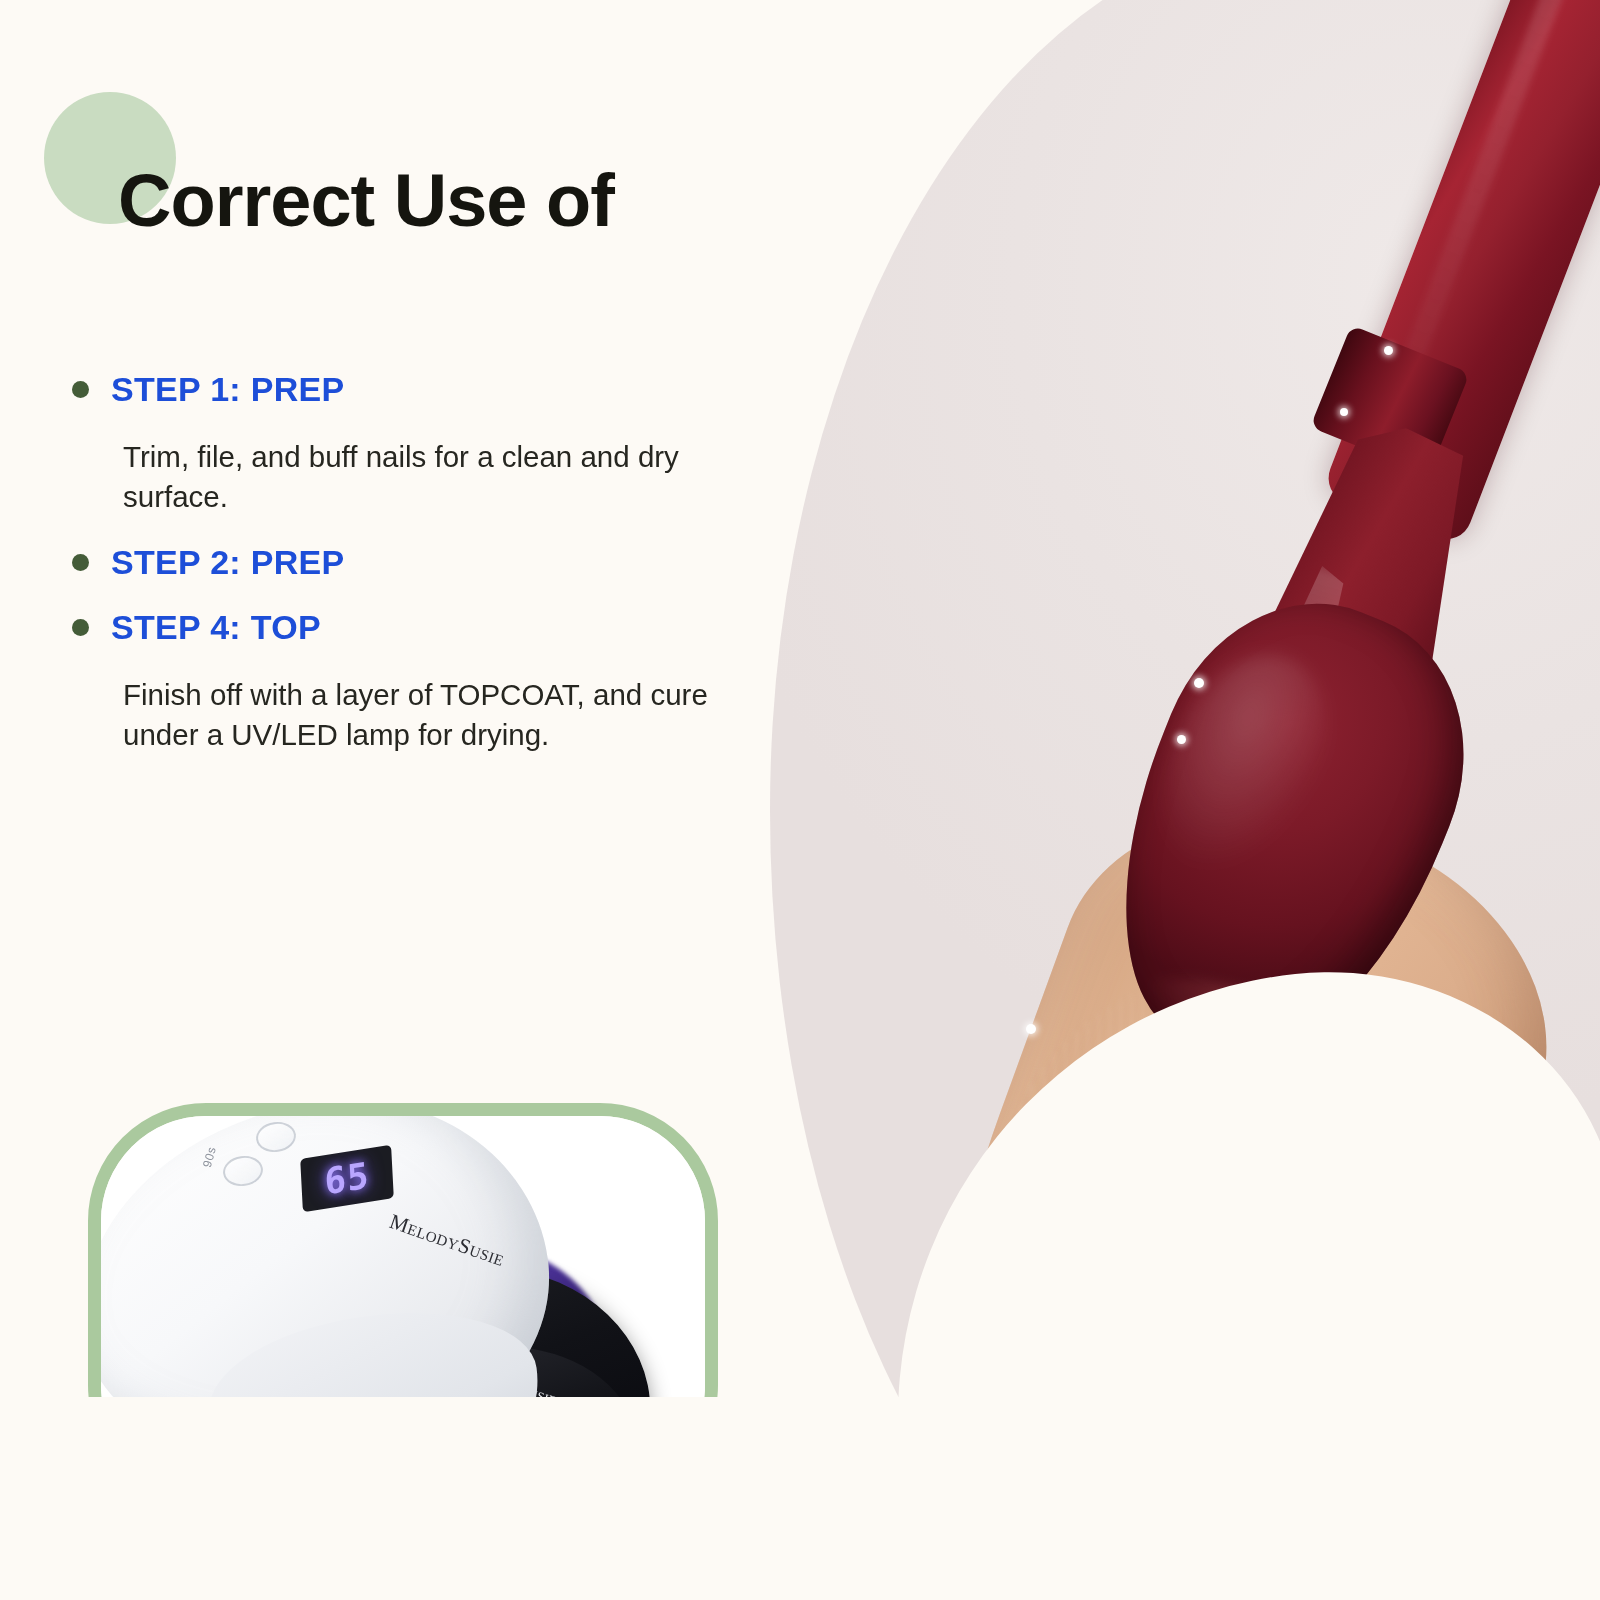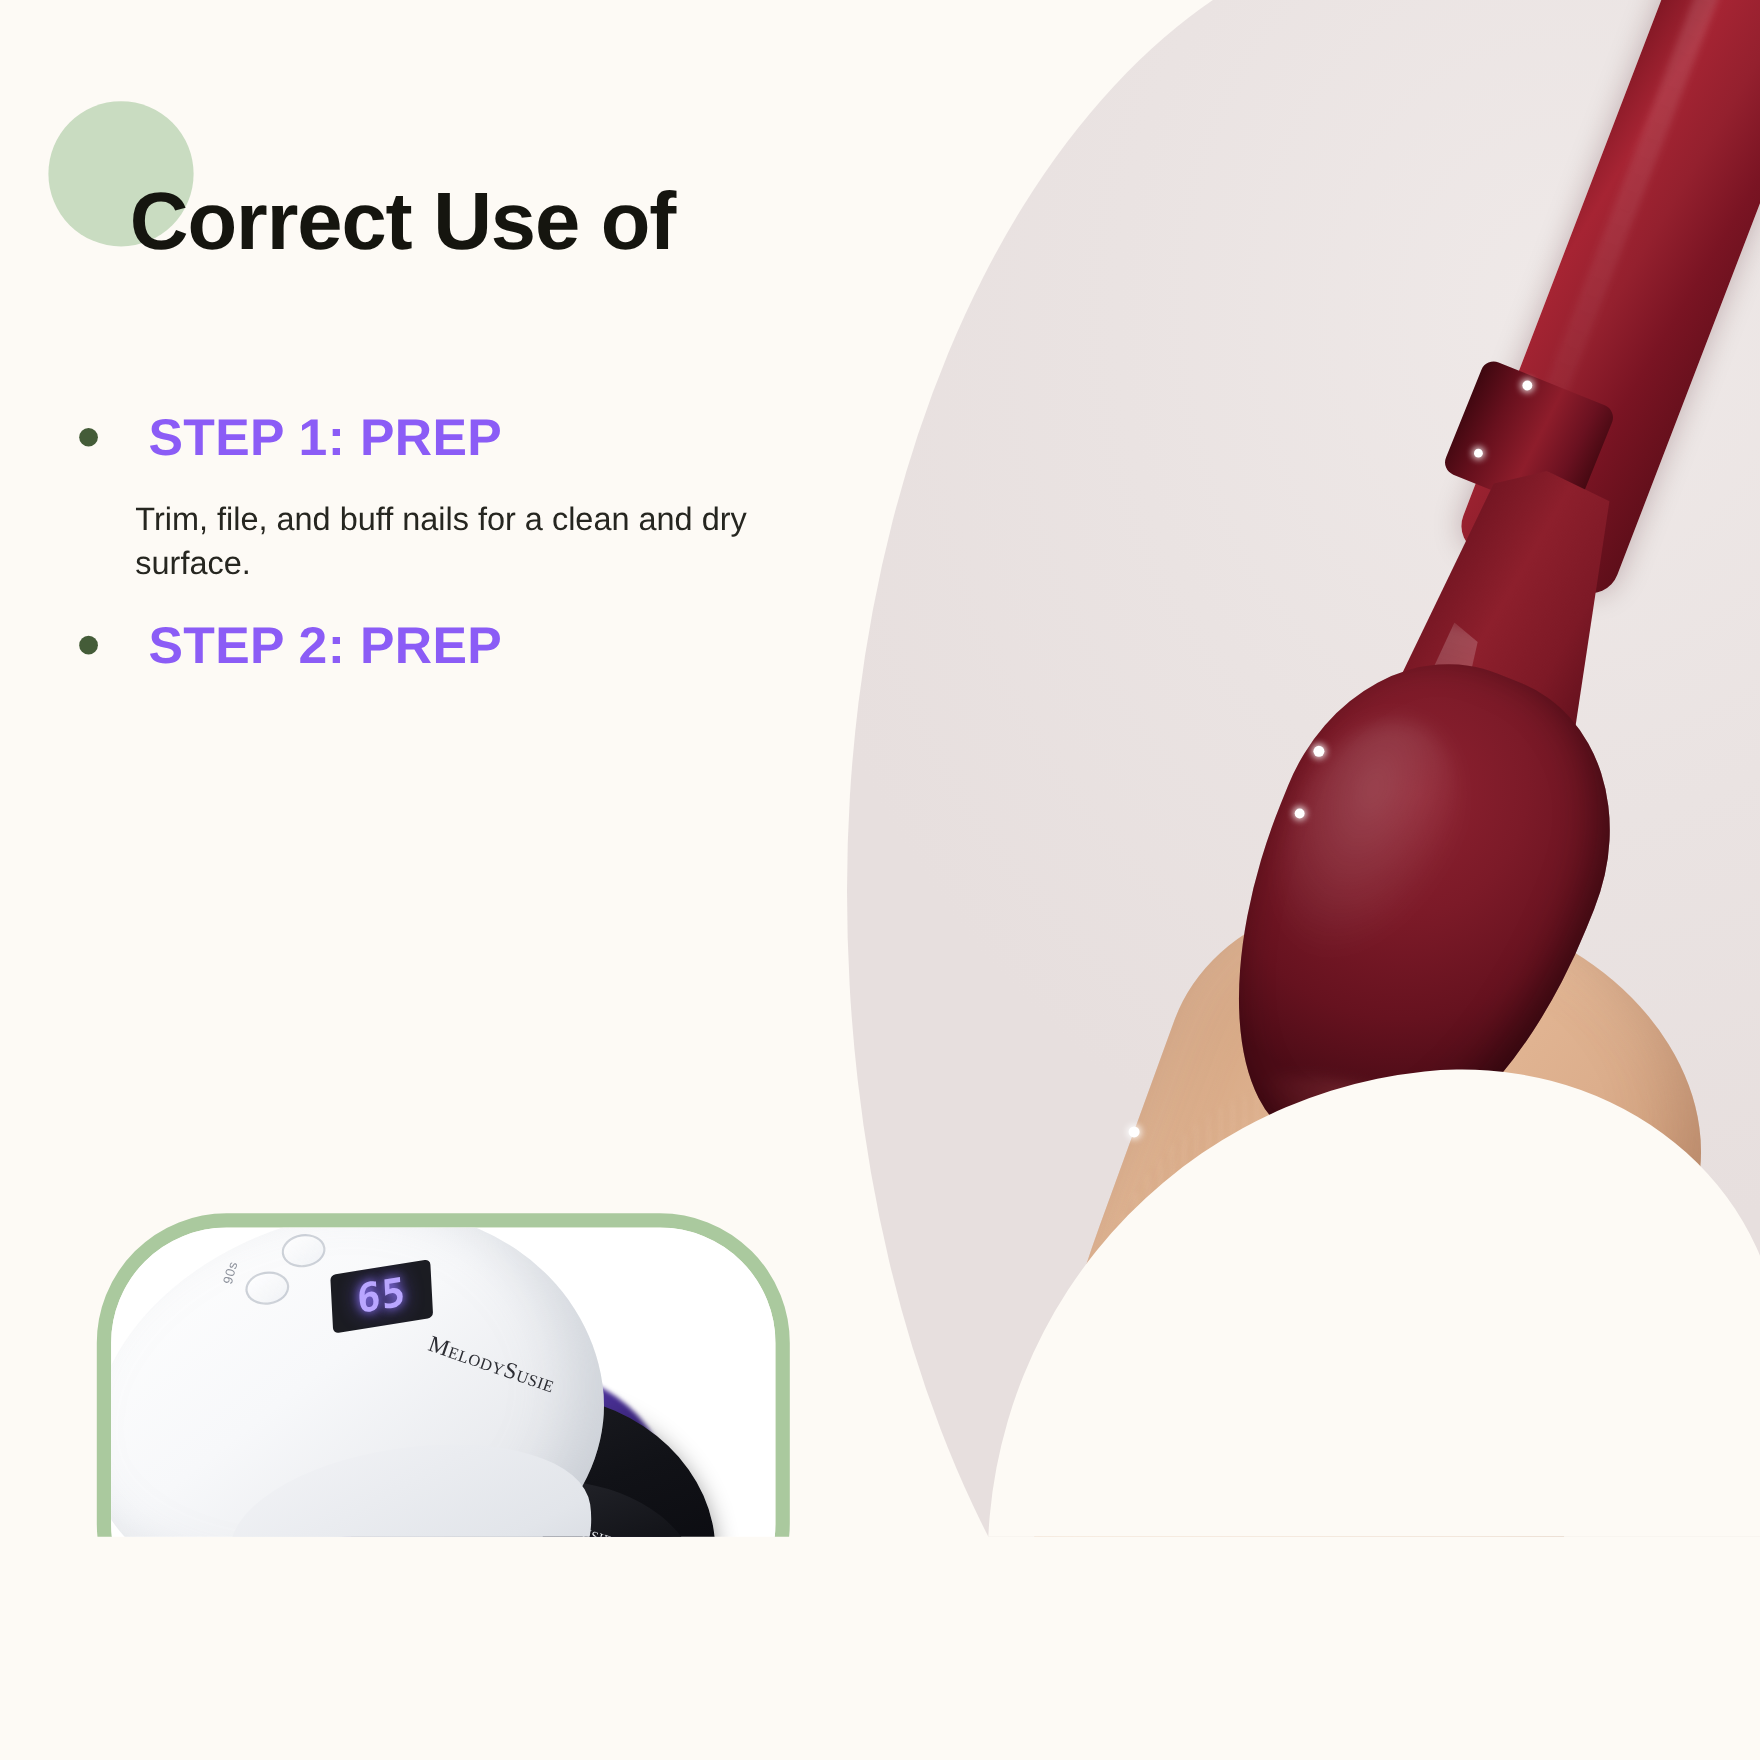--- a/index.html
+++ b/index.html
@@ -231,26 +231,25 @@
     gap: 22px;
   }
   .bullet {
     width: 17px;
     height: 17px;
     border-radius: 50%;
     background: #445c38;
     flex: 0 0 auto;
   }
   .step-title {
-    font-size: 47px;
+    font-size: 34px;
     font-weight: 700;
-    color: #8b5cf6;
+    color: #1d4ed8;
     letter-spacing: 0.3px;
     white-space: nowrap;
-    margin-left: 24px;
   }
   .step-body {
     margin-left: 51px;
     margin-top: 28px;
     font-size: 29.5px;
     line-height: 1.36;
     color: #262620;
     font-weight: 400;
   }
 
@@ -457,20 +456,27 @@
     <div class="step">
       <div class="step-head">
         <span class="bullet"></span>
         <span class="step-title">STEP 2: PREP</span>
       </div>
     </div>
 
     <div class="step">
     </div>
 
+    <div class="step">
+      <div class="step-head">
+        <span class="bullet"></span>
+        <span class="step-title">STEP 4: TOP</span>
+      </div>
+      <div class="step-body">Finish off with a layer of TOPCOAT, and cure under a UV/LED lamp for drying.</div>
+    </div>
 
   </div>
 
   <div class="lamp-frame">
     <div class="lamp-inner">
 
       <div class="uv-spill"></div>
       <div class="uv-glow"></div>
 
       <div class="glove"></div>

